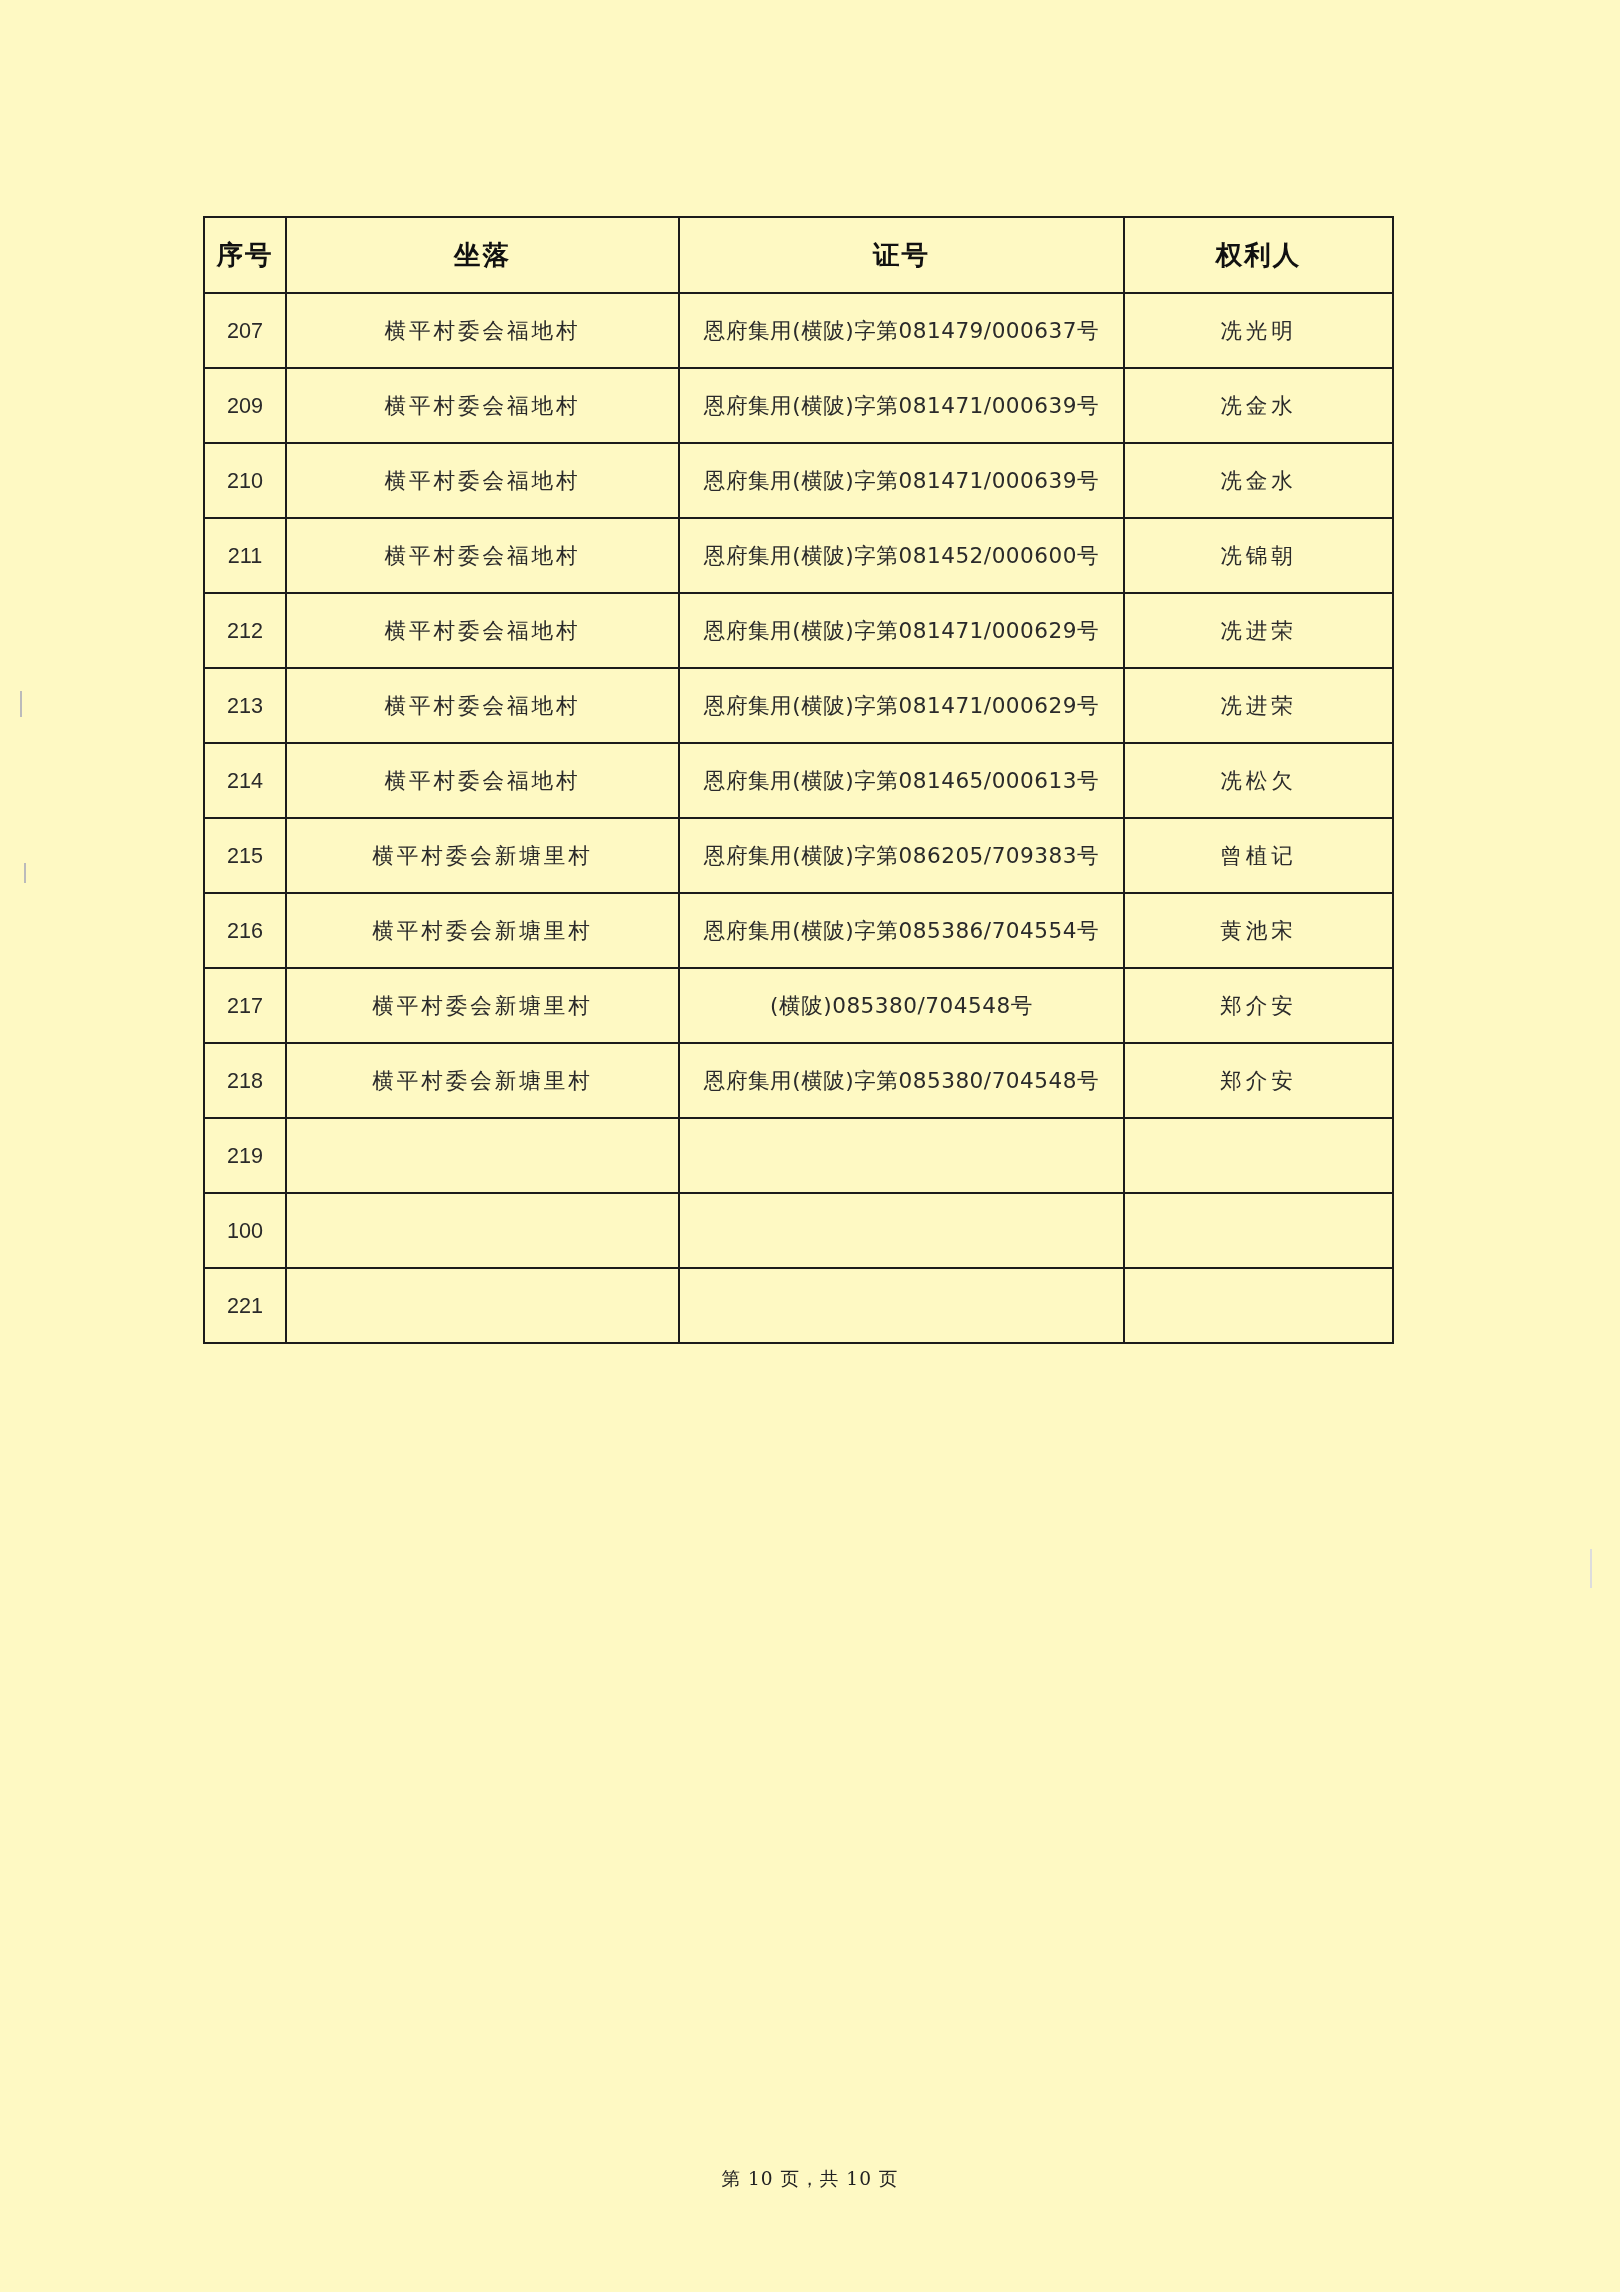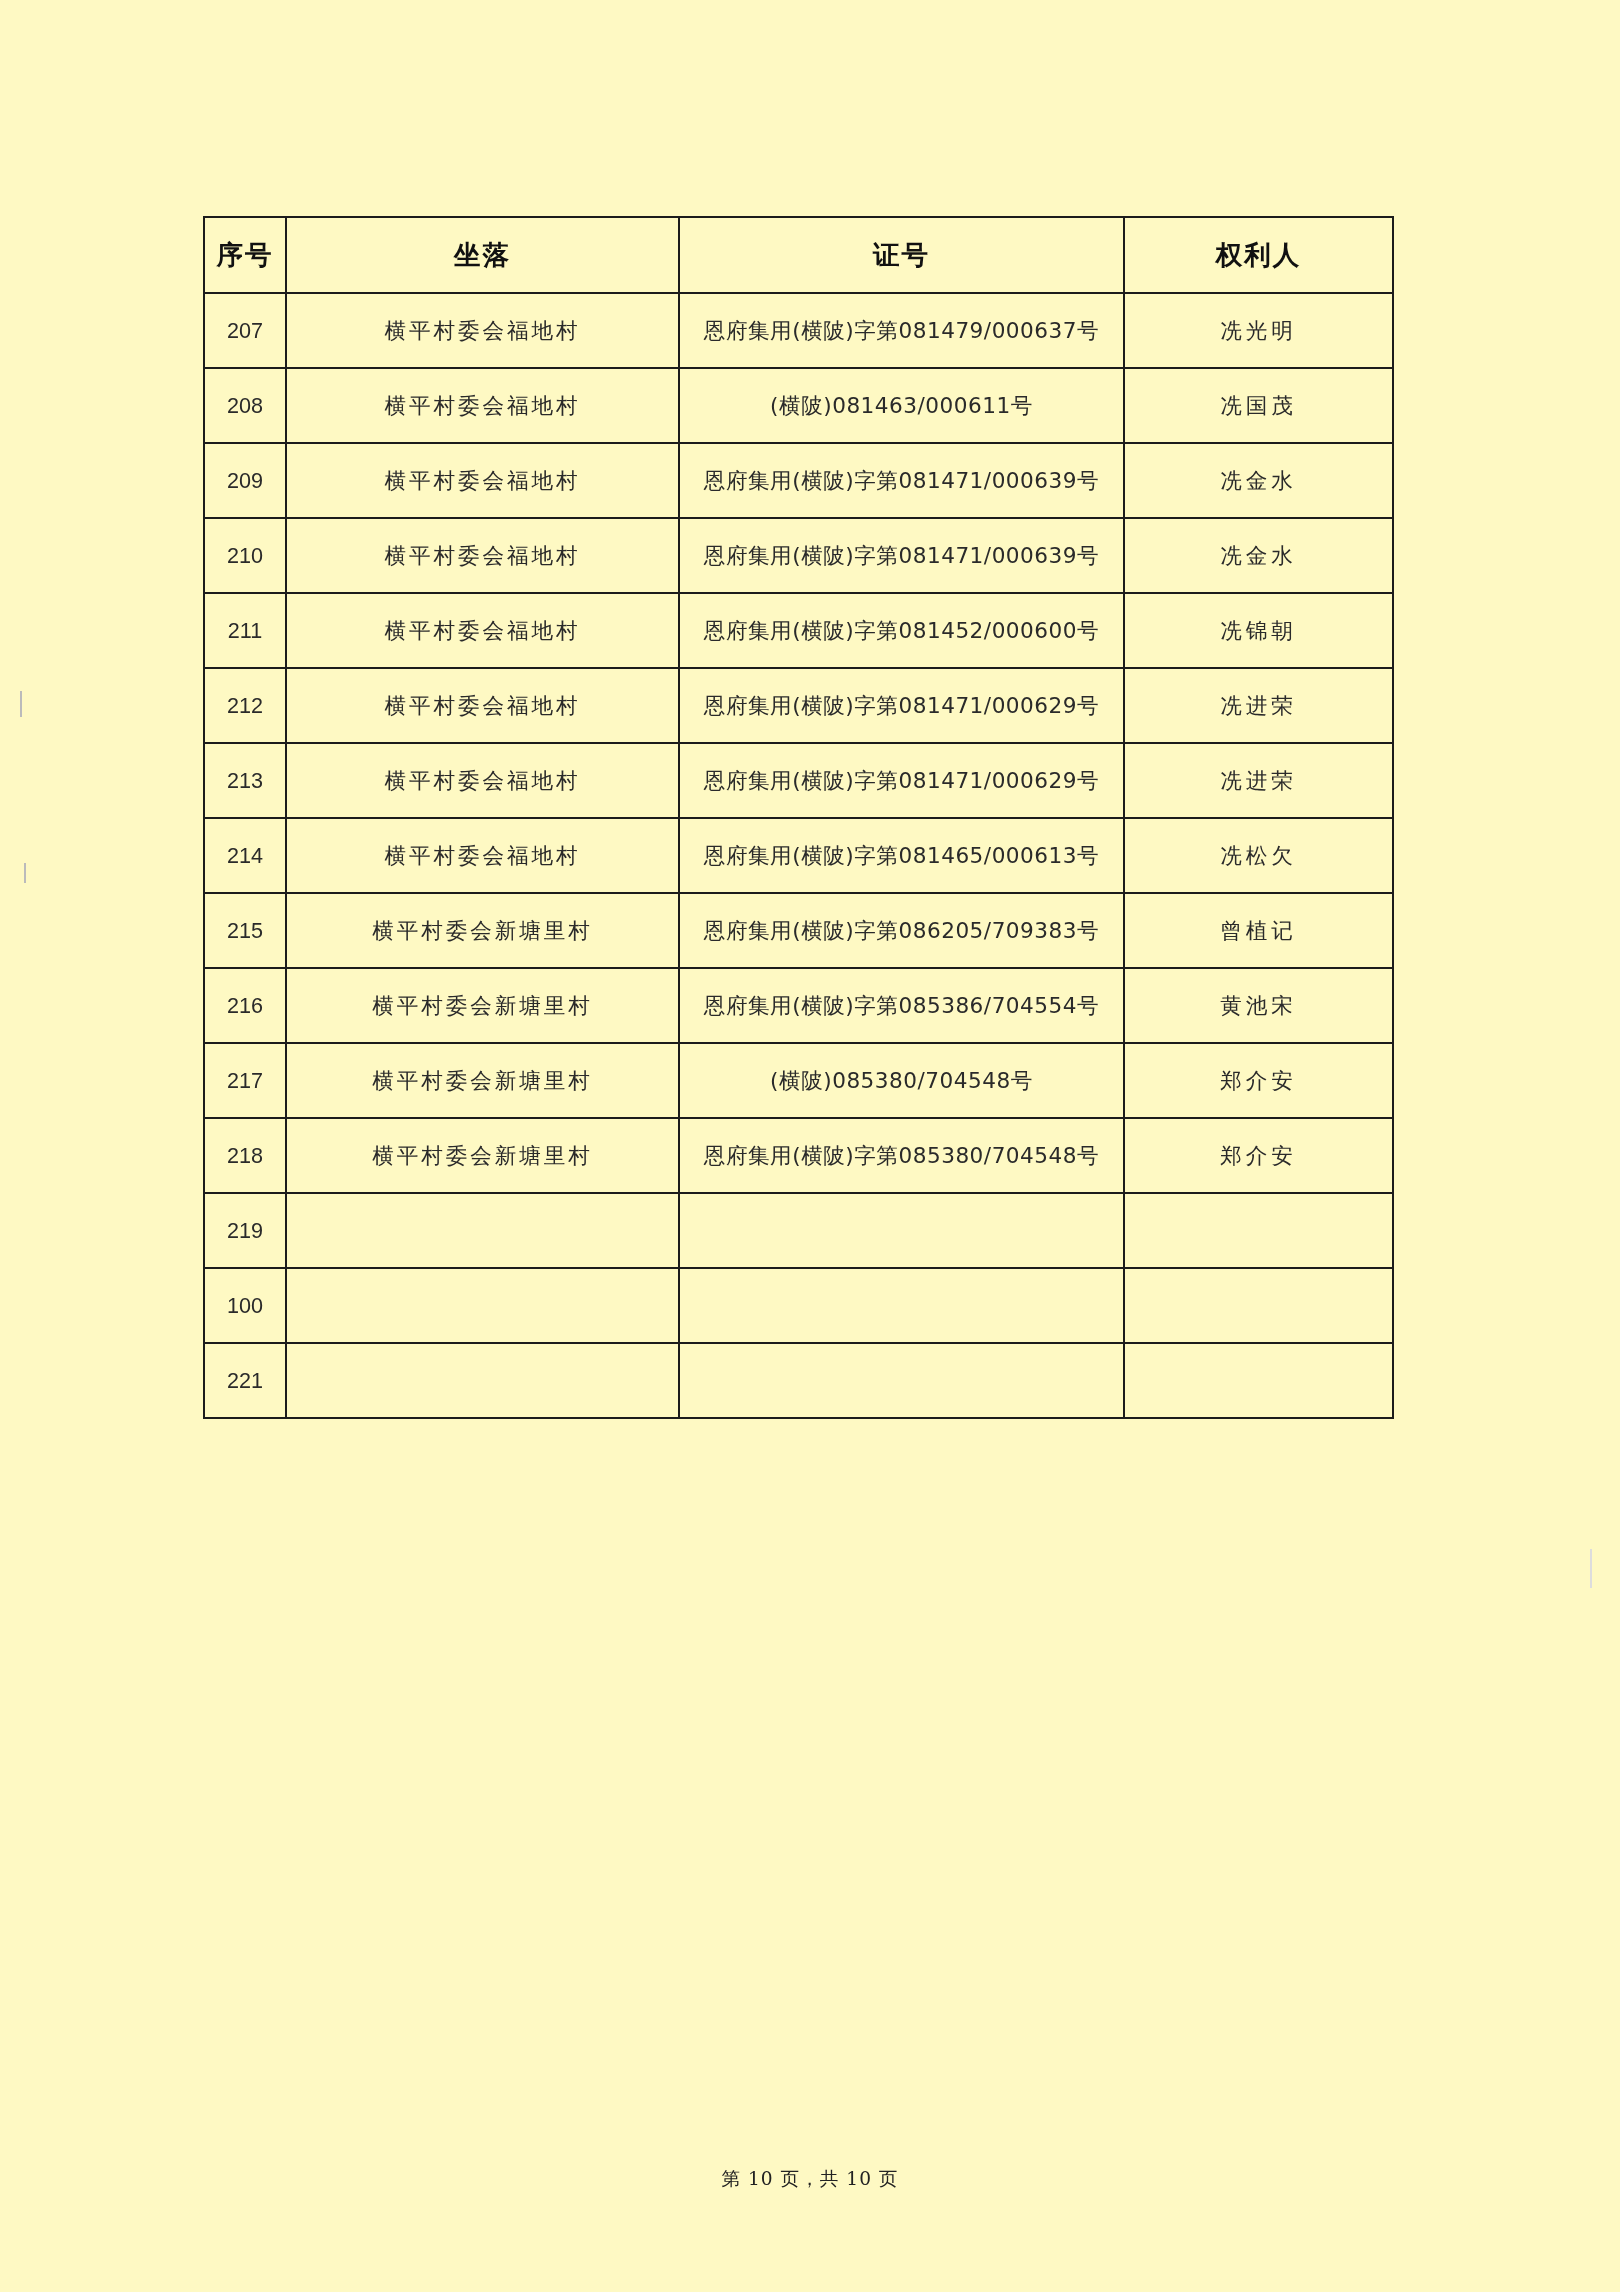--- a/index.html
+++ b/index.html
@@ -103,26 +103,20 @@
       </tr>
     </thead>
     <tbody>
       <tr>
         <td class="seq">207</td>
         <td class="loc">横平村委会福地村</td>
         <td class="cert">恩府集用(横陂)字第081479/000637号</td>
         <td class="owner">冼光明</td>
       </tr>
       <tr>
-        <td class="seq">208</td>
-        <td class="loc">横平村委会福地村</td>
-        <td class="cert">(横陂)081463/000611号</td>
-        <td class="owner">冼国茂</td>
-      </tr>
-      <tr>
         <td class="seq">209</td>
         <td class="loc">横平村委会福地村</td>
         <td class="cert">恩府集用(横陂)字第081471/000639号</td>
         <td class="owner">冼金水</td>
       </tr>
       <tr>
         <td class="seq">210</td>
         <td class="loc">横平村委会福地村</td>
         <td class="cert">恩府集用(横陂)字第081471/000639号</td>
         <td class="owner">冼金水</td>

